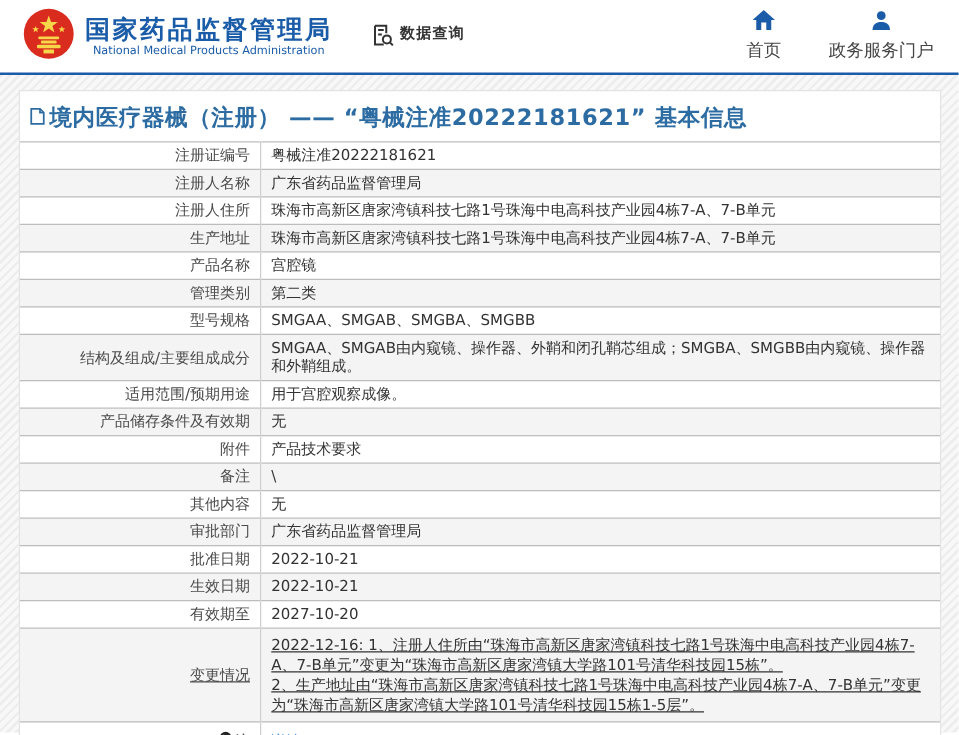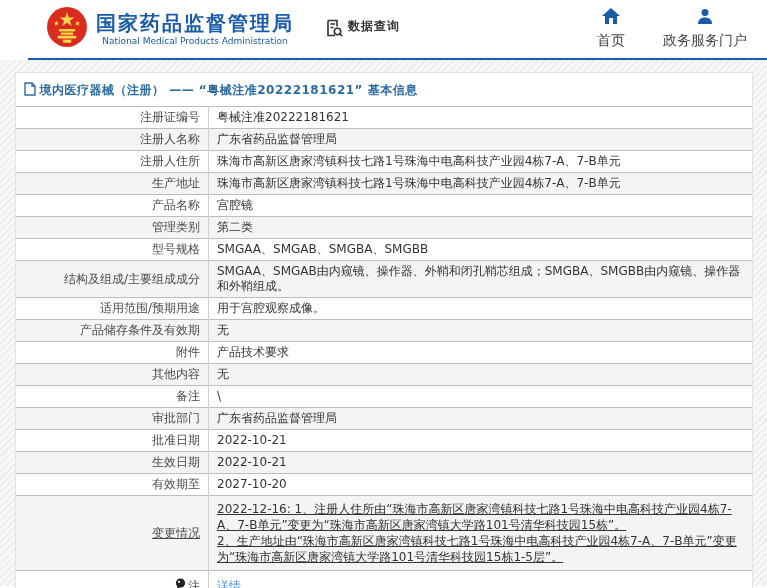--- a/index.html
+++ b/index.html
@@ -1,41 +1,41 @@
 <!DOCTYPE html>
 <html><head>
 <meta charset="utf-8">
 <style>
   * { margin:0; padding:0; box-sizing:border-box; }
   html,body { width:767px; height:588px; overflow:hidden;
     font-family:"DejaVu Sans","Liberation Sans",sans-serif; background:#fff; }
 
   
   .header { height:60px; background:#fff; display:flex; align-items:center;
-    padding:0 20px 0 18px; border-bottom:2px solid #1a5ca8;margin-left:28px; }
+    padding:0 20px 0 18px; border-bottom:2px solid #1a5ca8; }
   .emblem { width:42px; height:42px; flex:0 0 42px; }
   .brand { margin-left:8px; }
   .brand-cn { color:#1a5ca8; font-size:20px; font-weight:bold; letter-spacing:2px; line-height:24px; }
   .brand-en { color:#1a5ca8; font-size:9px; line-height:12px;text-align:center; }
   .data-query { display:flex; margin-left:30px; color:#333;
     font-size:12px; font-weight:bold; letter-spacing:1px; cursor:pointer; }
   .data-query svg { margin-right:4px; }
   .spacer { flex:1; }
   .nav-item { display:flex; flex-direction:column; align-items:center;
     margin-left:38px; cursor:pointer; }
   .nav-item svg { margin-bottom:4px; }
   .nav-label { font-size:14px; color:#444; white-space:nowrap; }
 
   
   .page-bg { height:526px;
     background:repeating-linear-gradient(135deg,#ededed 0 2px,#f8f8f8 2px 5px);
     padding:12px 0 0 0; }
   .panel { width:738px; margin:0 auto; background:#fff;
     border:1px solid #e3e3e3; min-height:508px; }
-  .panel-title { display:flex; align-items:center; color:#2d6ca2; font-size:12px;
+  .panel-title { display:flex; align-items:center; color:#2d6ca2; font-size:18px;
     font-weight:bold; padding:9px 8px 7px 8px; letter-spacing:0.5px; }
   .panel-title svg { margin-right:4px; flex:0 0 auto; }
 
   
   table.info { width:100%; border-collapse:collapse; }
   table.info tr { border-top:1px solid #bdbdbd; }
   table.info tr:last-child { border-bottom:1px solid #bdbdbd; }
   table.info tr:nth-child(even) { background:#f4f4f4; }
   td { font-size:12px; line-height:15px; padding:3px 8px; vertical-align:middle; }
   td.lbl { width:193px; text-align:right; color:#4a4a4a;
@@ -153,26 +153,26 @@
       </tr>
       <tr>
         <td class="lbl">产品储存条件及有效期</td>
         <td class="val">无</td>
       </tr>
       <tr>
         <td class="lbl">附件</td>
         <td class="val">产品技术要求</td>
       </tr>
       <tr>
+        <td class="lbl">备注</td>
+        <td class="val">\</td>
+      </tr>
+      <tr>
         <td class="lbl">其他内容</td>
         <td class="val">无</td>
-      </tr>
-      <tr>
-        <td class="lbl">备注</td>
-        <td class="val">\</td>
       </tr>
       <tr>
         <td class="lbl">审批部门</td>
         <td class="val">广东省药品监督管理局</td>
       </tr>
       <tr>
         <td class="lbl">批准日期</td>
         <td class="val">2022-10-21</td>
       </tr>
       <tr>

